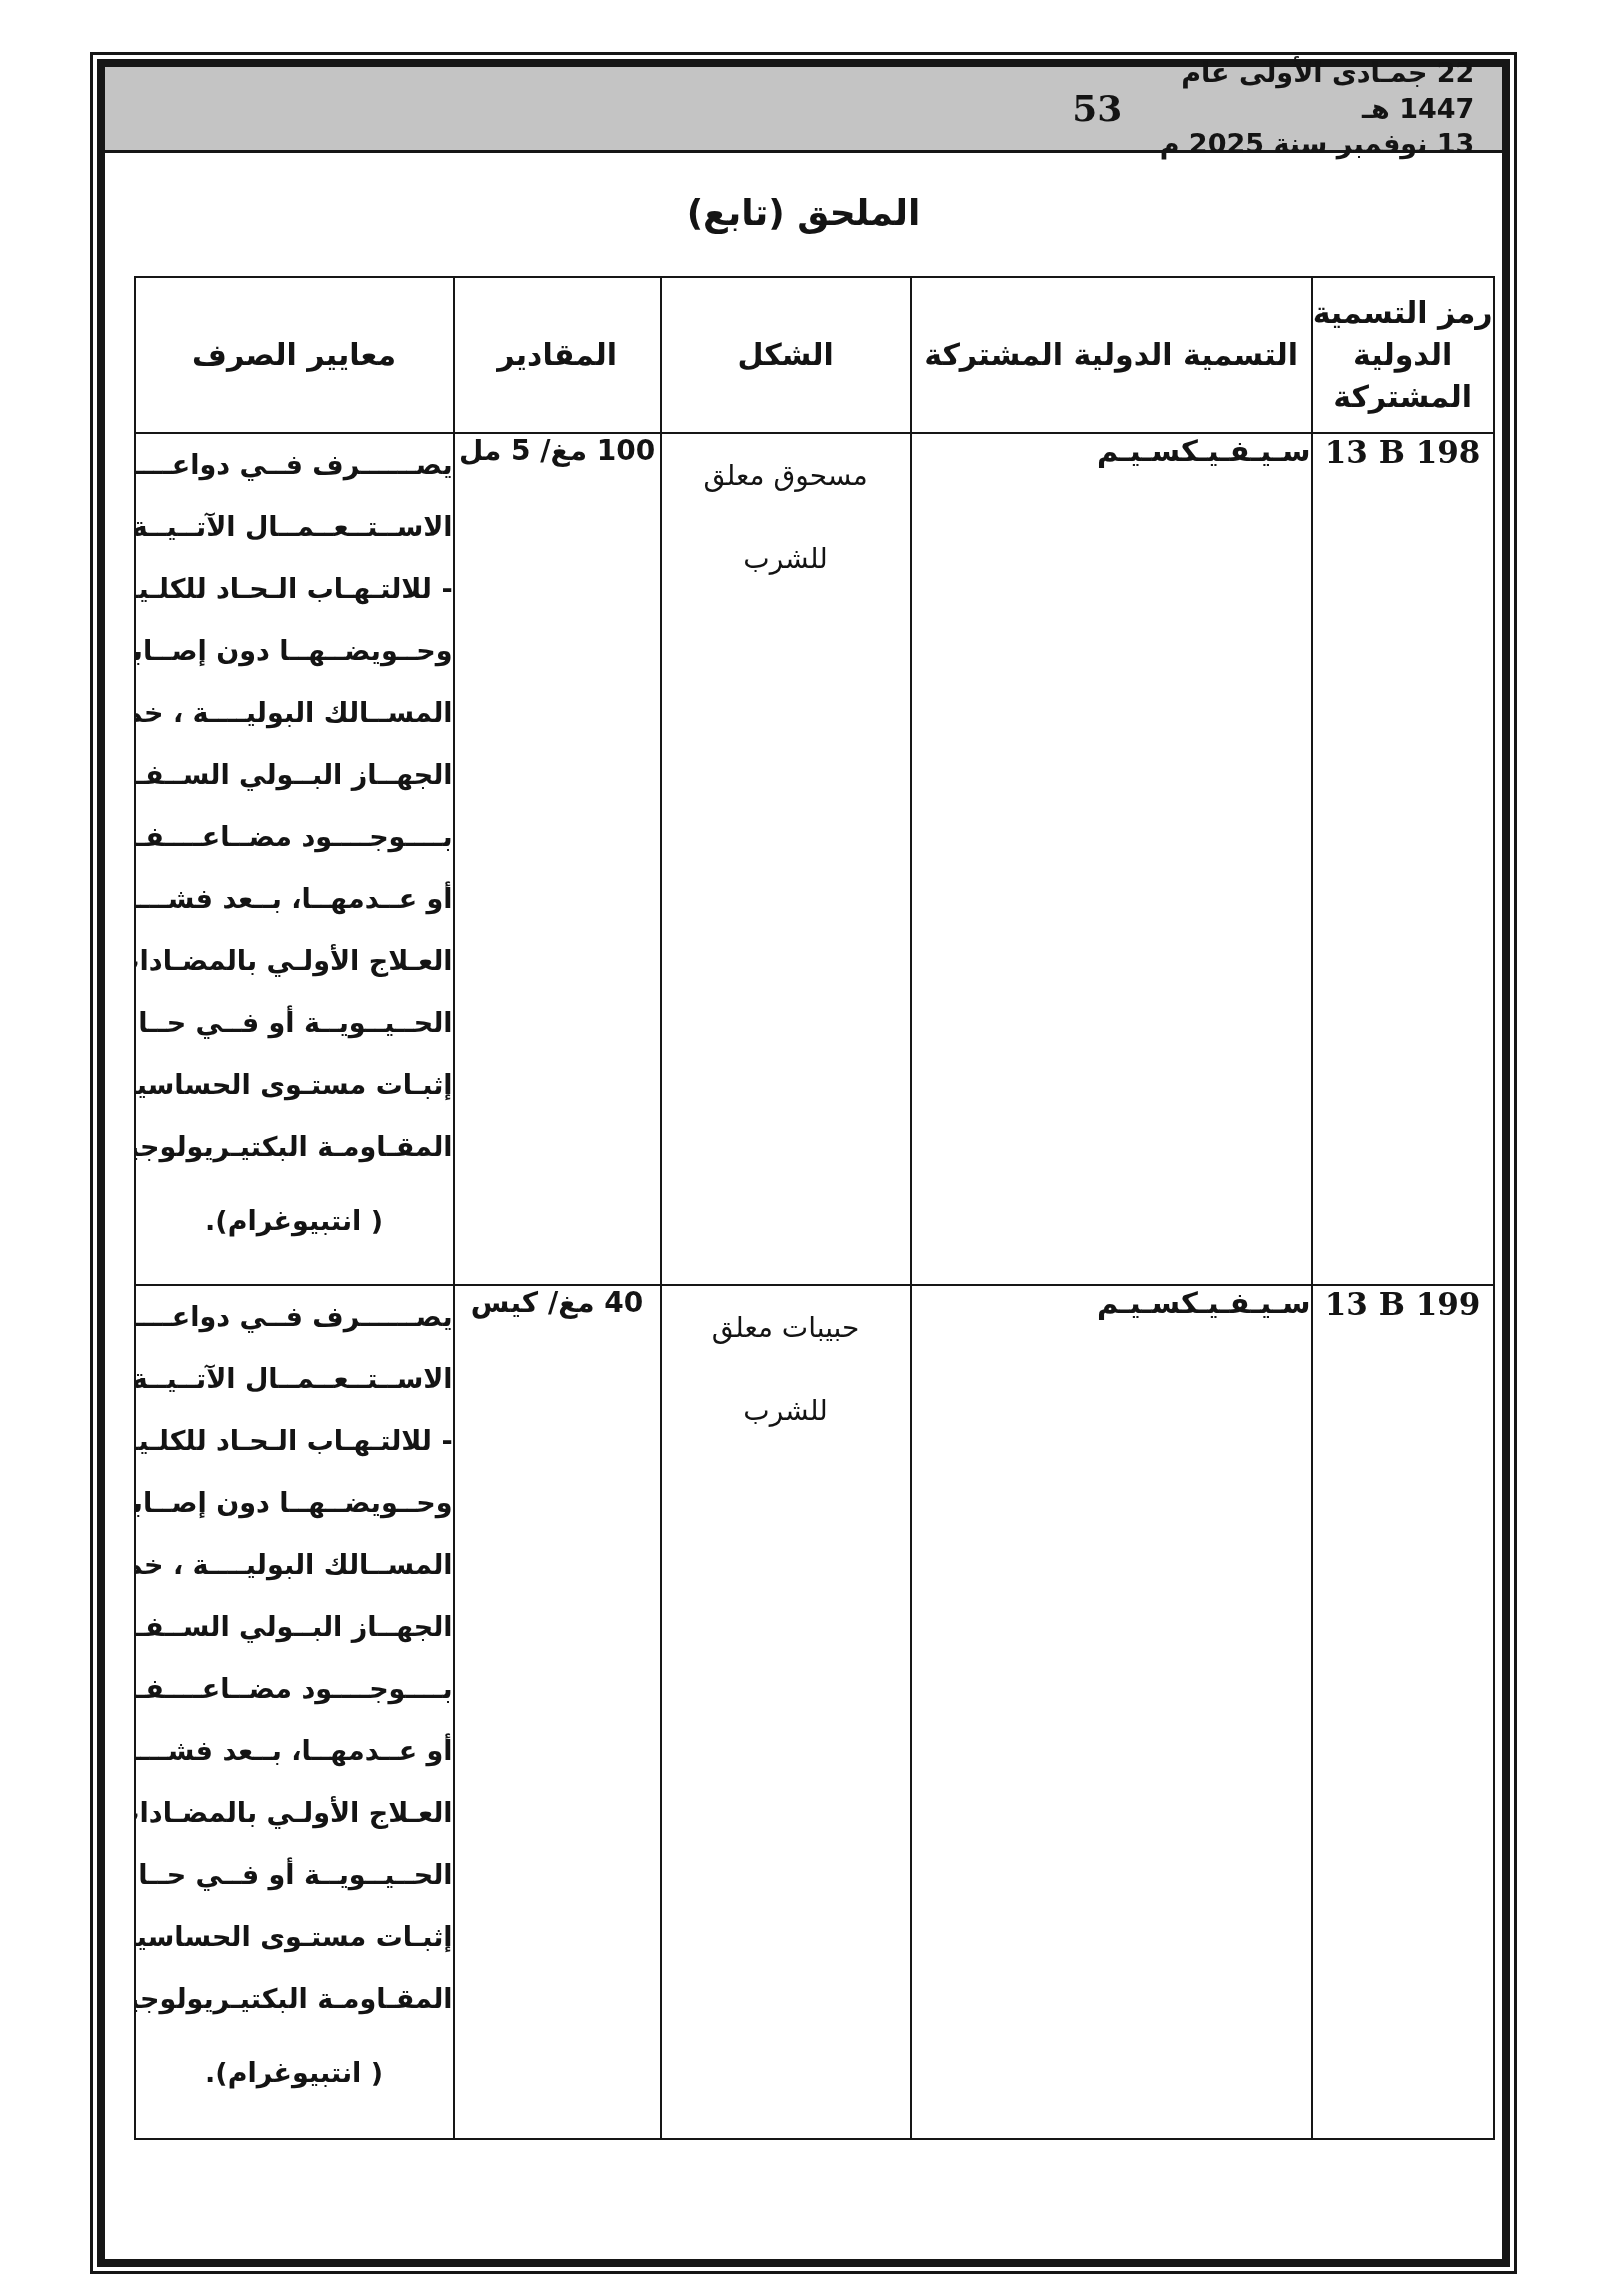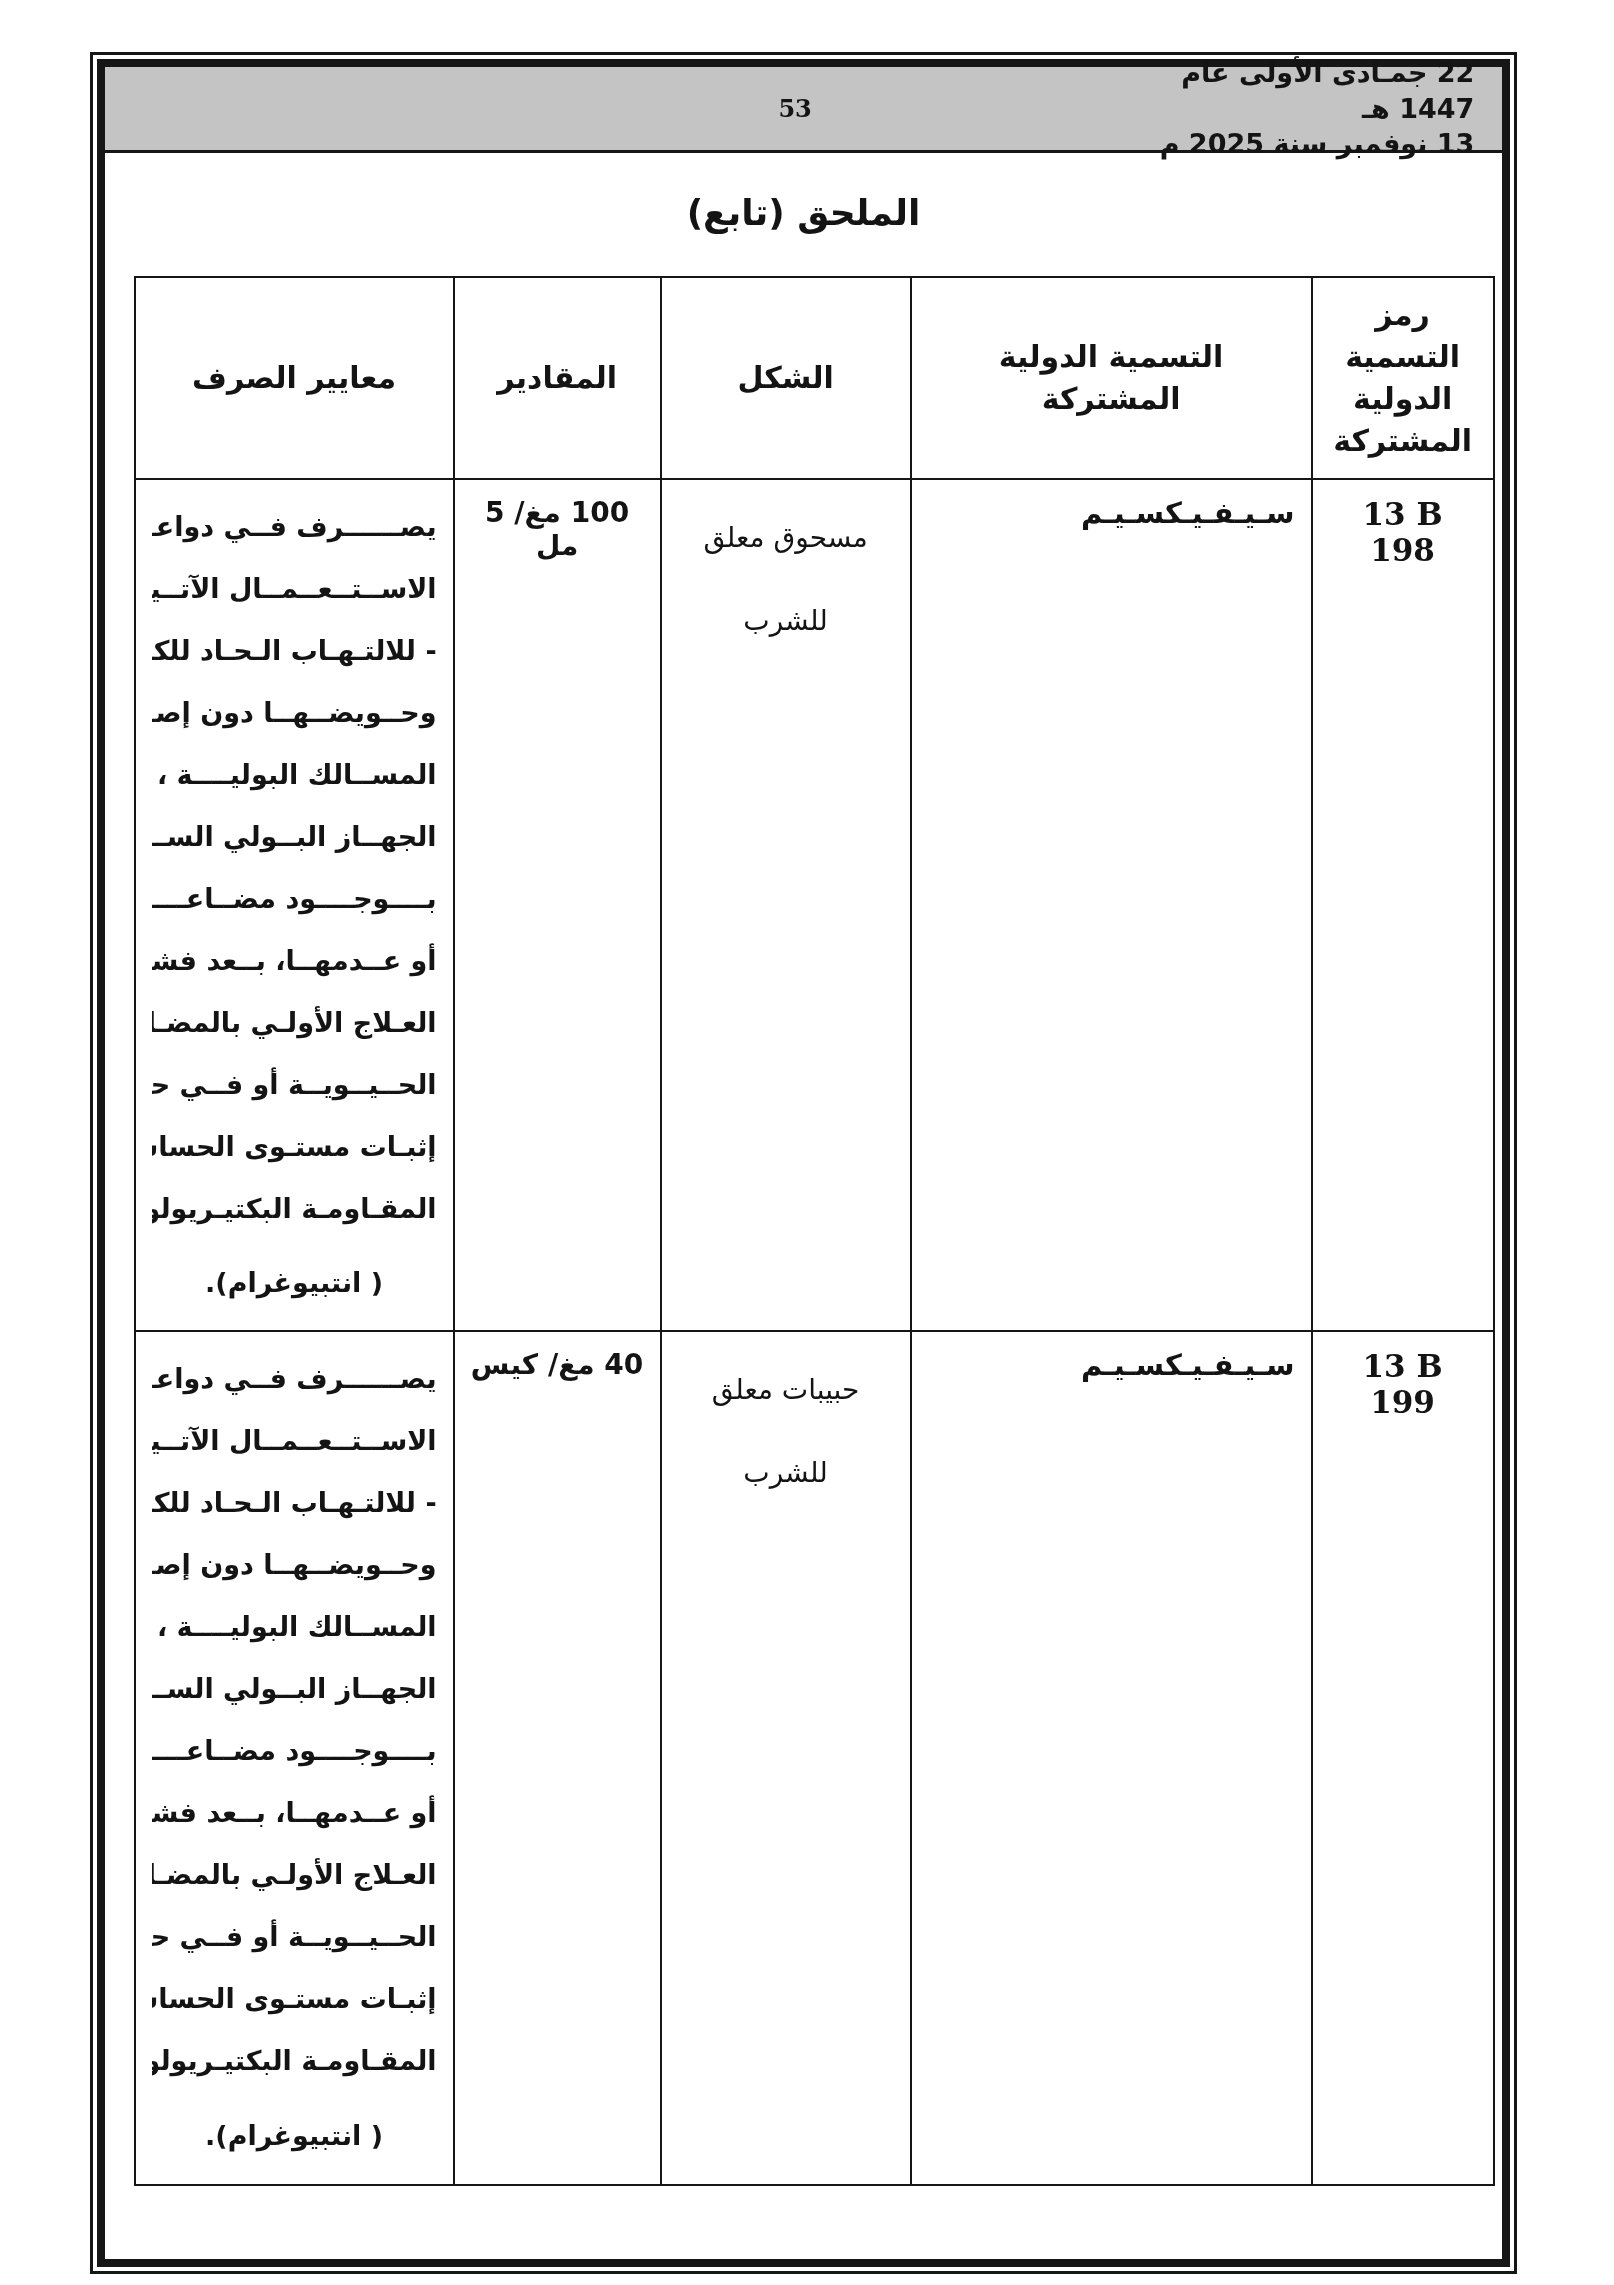--- a/index.html
+++ b/index.html
@@ -23,33 +23,33 @@
     display:flex; align-items:center; direction:rtl;
   }
   .header-dates {
     width:380px; padding-right:28px; text-align:right;
     font-size:27px; font-weight:bold; line-height:1.3; direction:rtl;
   }
   .journal-title {
     flex:1; text-align:center; font-size:33px; font-weight:bold; direction:rtl;
   }
   .page-number {
-    width:380px; padding-left:36px; text-align:left;
-    font-family:"DejaVu Serif", serif; font-size:24px; font-weight:bold; direction:ltr;
+    width:380px; padding-left:36px; text-align:right;
+    font-family:"DejaVu Serif", serif; font-size:36px; font-weight:bold; direction:ltr;
   }
   .annex-title {
     position:absolute; top:125px; left:0; right:0; text-align:center;
     font-size:36px; font-weight:bold; direction:rtl;
   }
   
   table.annex-table {
     position:absolute; top:209px; left:29px; width:1359px;
     border-collapse:collapse; table-layout:fixed; direction:rtl;
   }
-  .annex-table th, .annex-table td { border:2.7px solid #161616; padding:16px; }
+  .annex-table th, .annex-table td { border:2.7px solid #161616; padding:0; }
   .annex-table thead th {
     height:156px; vertical-align:middle; text-align:center;
     font-size:30px; font-weight:bold; white-space:pre-line; line-height:1.4;
   }
   .annex-table tbody td { vertical-align:top; }
   tr.row-1 td { height:852px; }
   tr.row-2 td { height:854px; }
   .cell-code {
     text-align:center; padding-top:40px;
     font-family:"DejaVu Serif", serif; font-size:31px; font-weight:bold;border-radius:23px;

